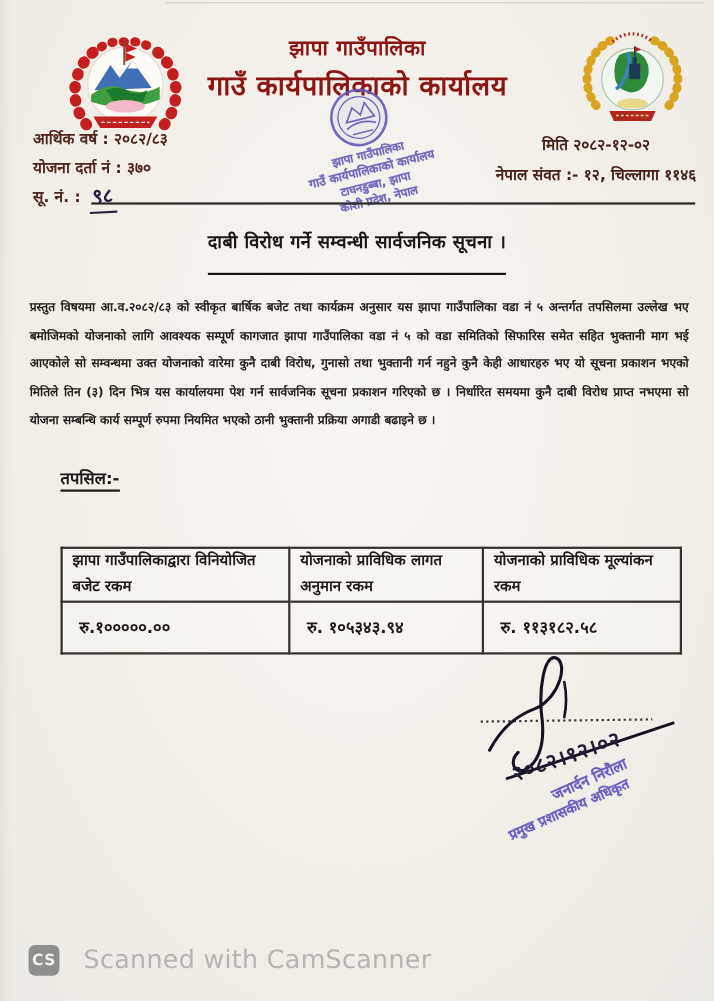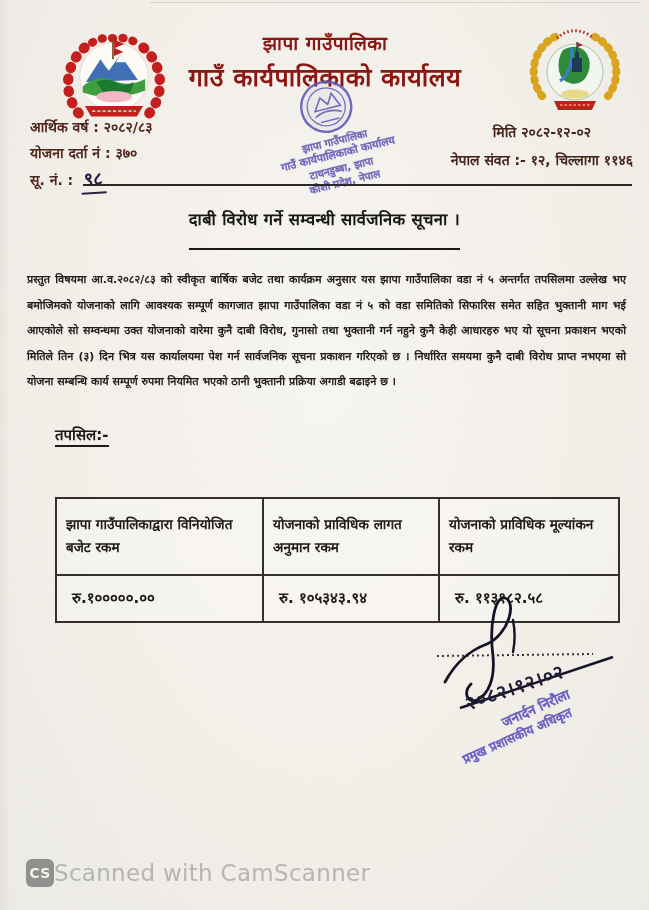--- a/index.html
+++ b/index.html
@@ -58,36 +58,36 @@
     color:#1d1a17;border-bottom:2px solid #1d1a17;padding-bottom:1px;}
   .tapasil-line1{position:absolute;left:55px;top:449px;font-size:14.5px;font-weight:bold;color:#201d19;}
   .tapasil-line2{position:absolute;left:55px;top:472px;font-size:14.5px;font-weight:bold;color:#201d19;}
 
   
   .budget-table{position:absolute;left:55px;top:497px;width:563px;border-collapse:collapse;
     table-layout:fixed;background:rgba(255,255,255,.25);}
   .budget-table col.c1{width:207px}.budget-table col.c2{width:176px}.budget-table col.c3{width:180px}
   .budget-table th,.budget-table td{border:2px solid #34302b;text-align:left;vertical-align:top;
     font-weight:bold;color:#1e1b17;}
-  .budget-table th{font-size:13.6px;line-height:23px;padding:14px 9px;height:47px;margin-left:28px;}
+  .budget-table th{font-size:13.6px;line-height:23px;padding:0 9px;height:47px;margin-left:28px;}
   .budget-table td{font-size:15px;padding:11px 15px 12px;height:22px;}
 
   
   .sig-svg{position:absolute;left:405px;top:590px;width:235px;height:185px;pointer-events:none;}
   .hand-date{position:absolute;left:463px;top:674px;transform:rotate(-19deg);
     font-size:19px;font-weight:bold;color:#221c36;letter-spacing:1px;white-space:nowrap;}
   .sig-stamp-name{position:absolute;left:499px;top:699px;transform:rotate(-24deg);
     font-size:13.5px;font-weight:bold;color:#6a5fc0;white-space:nowrap;
     text-shadow:0 0 1px rgba(100,90,190,.5);}
   .sig-stamp-title{position:absolute;left:458px;top:727px;transform:rotate(-24deg);
     font-size:12.5px;font-weight:bold;color:#6a5fc0;white-space:nowrap;
     text-shadow:0 0 1px rgba(100,90,190,.5);}
 
   
-  .watermark{position:absolute;left:26px;top:859px;display:flex;align-items:center;gap:0;}
+  .watermark{position:absolute;left:26px;top:859px;display:flex;align-items:center;gap:22px;}
   .cs-badge{width:28px;height:28px;border-radius:6px;background:#90908e;
     display:flex;align-items:center;justify-content:center;
     font-size:14px;font-weight:bold;color:#f4f2ee;letter-spacing:.5px;}
   .wm-text{font-size:23px;color:#b7b5b1;font-weight:400;letter-spacing:.3px;}
 </style>
 </head>
 <body>
 
 <div class="page">
 

